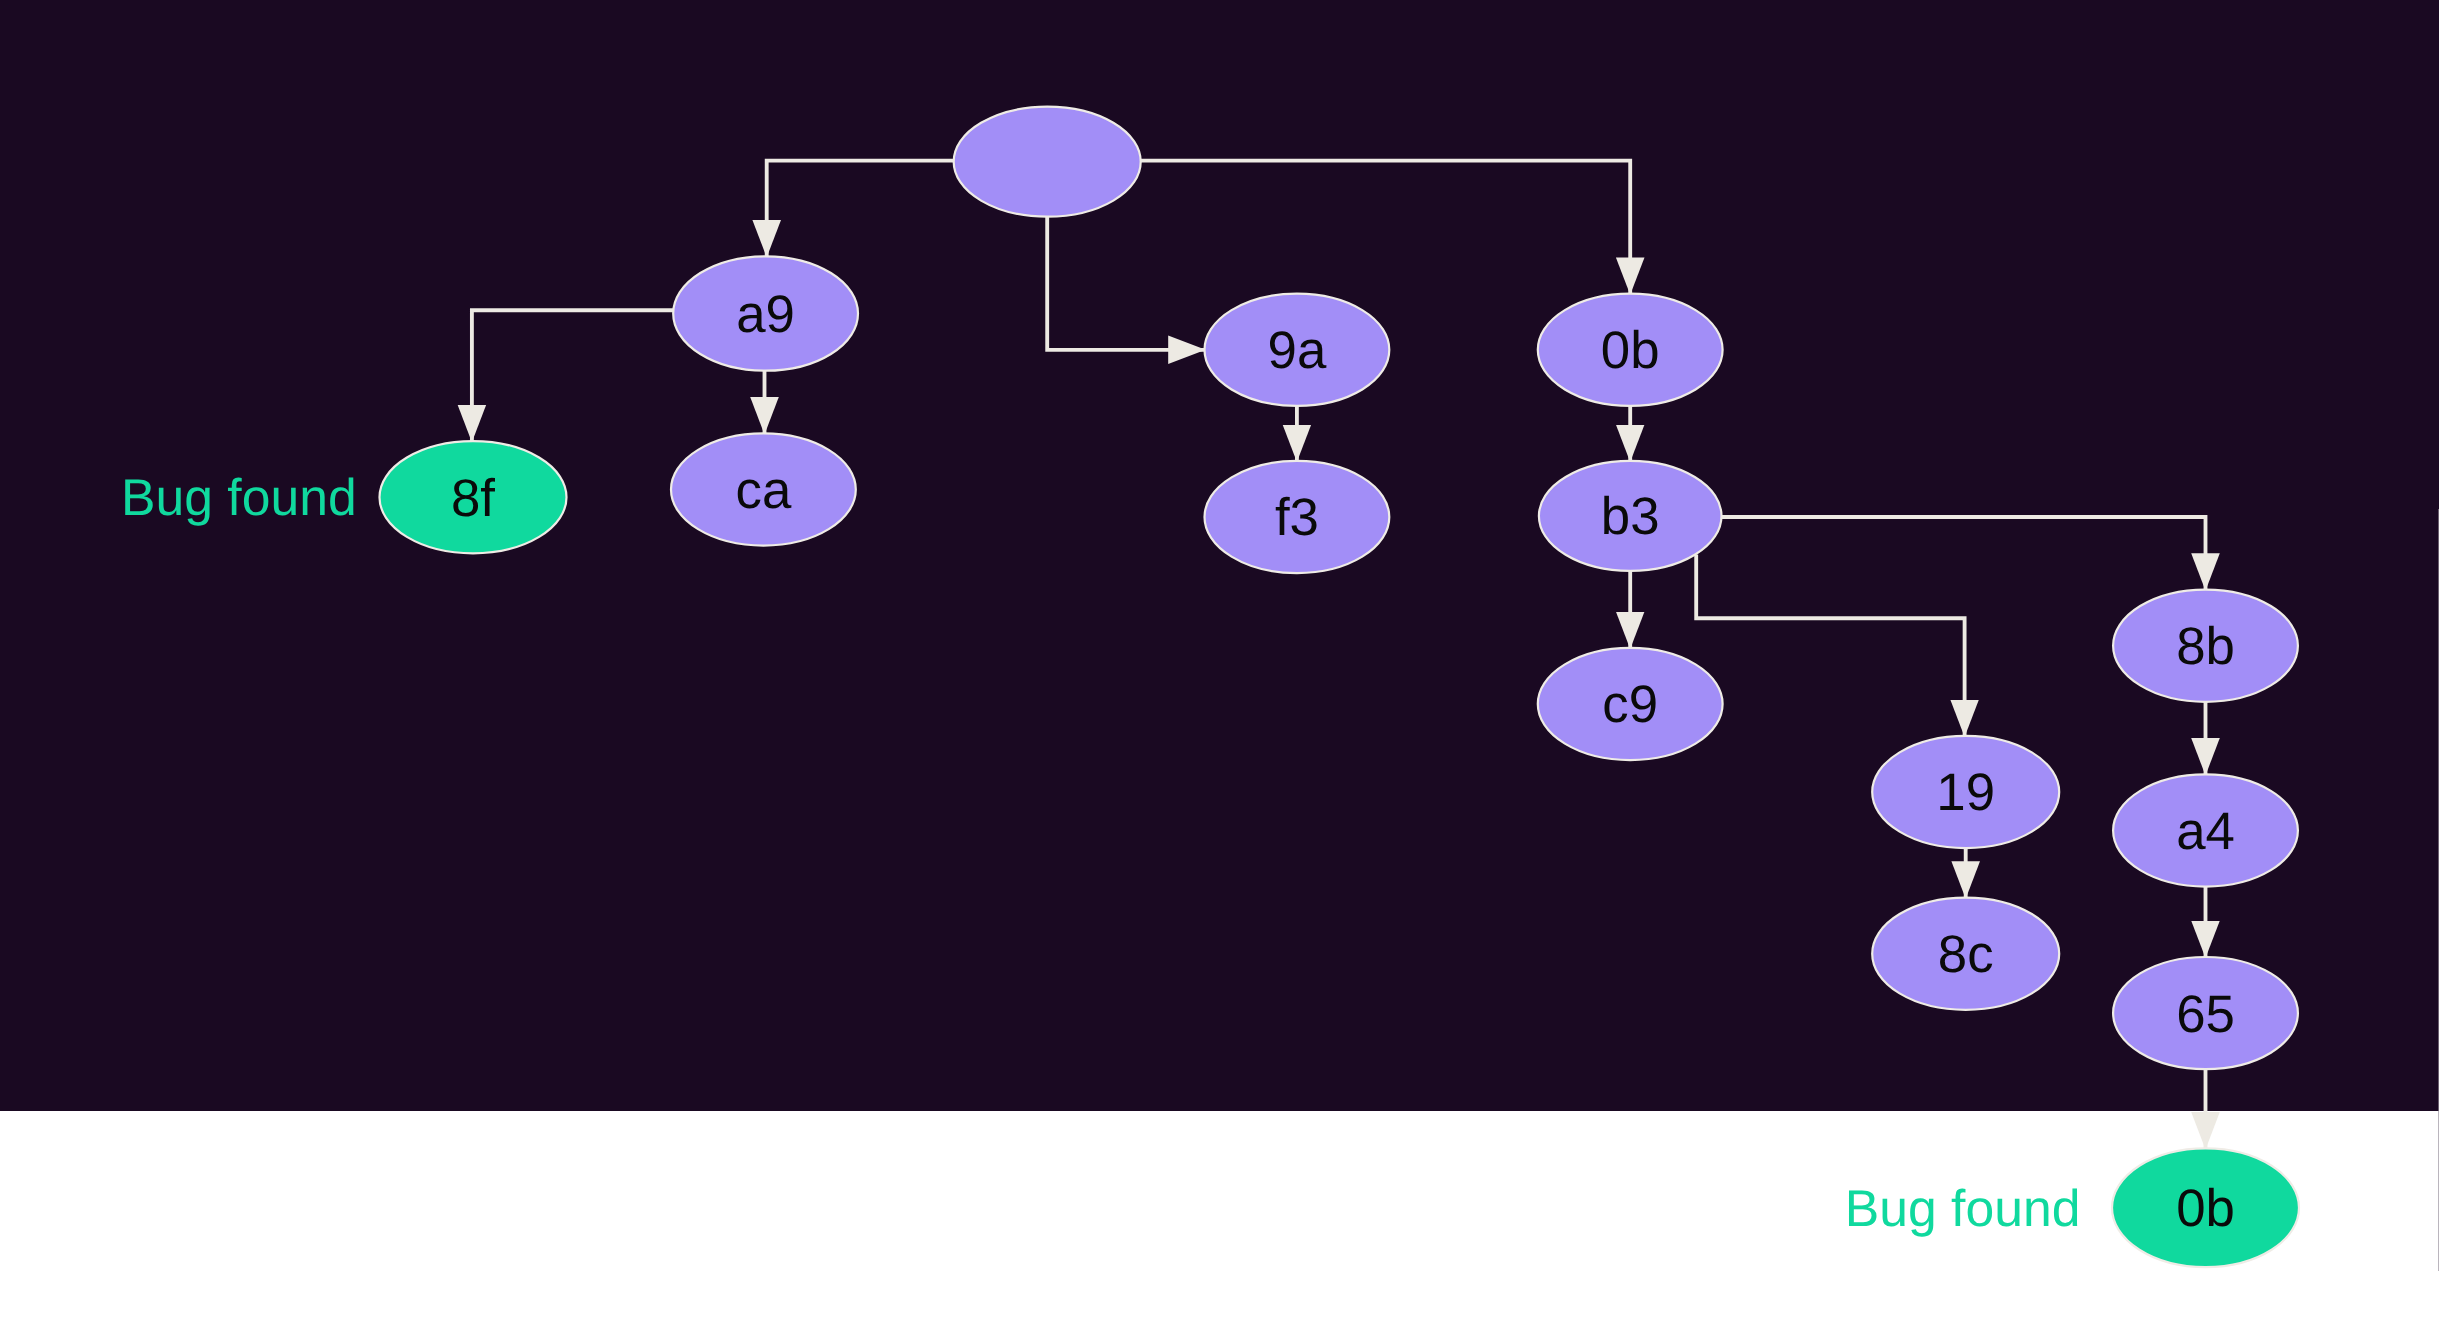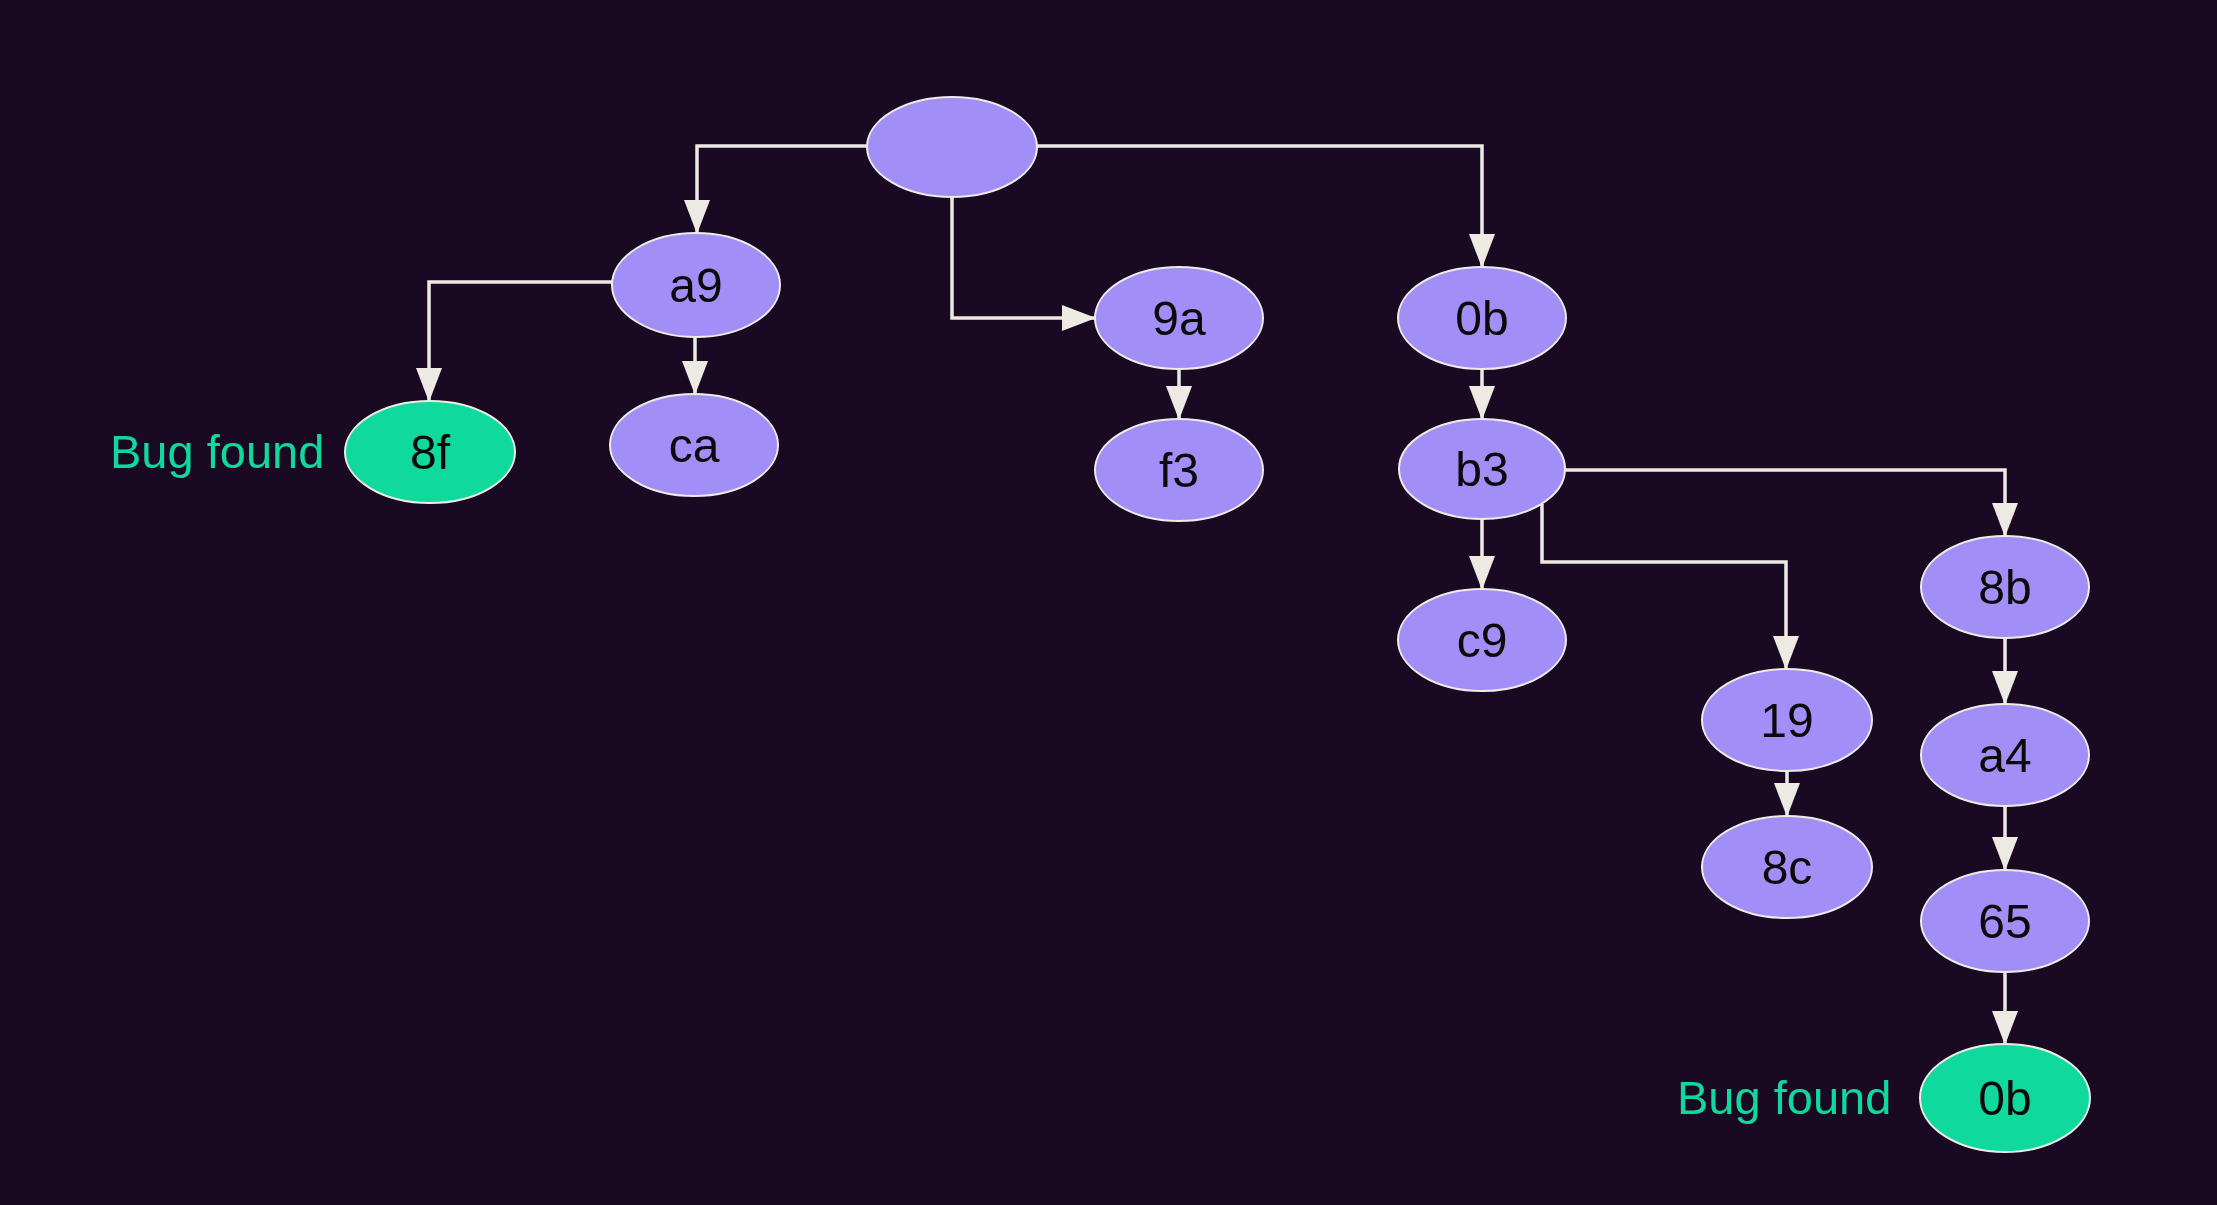--- a/index.html
+++ b/index.html
@@ -6,21 +6,21 @@
     margin: 0;
     padding: 0;
     width: 2217px;
     height: 1205px;
     overflow: hidden;
     font-family: "Liberation Sans", sans-serif;
   }
   #stage {
     position: relative;
     width: 2217px;
-    height: 1205px;
+    height: 1010px;
   }
   svg { display: block; }
   .node-label {
     font-family: "Liberation Sans", sans-serif;
     font-size: 48px;
     pointer-events: none;
   }
   .annotation {
     font-family: "Liberation Sans", sans-serif;
     font-size: 47px;

